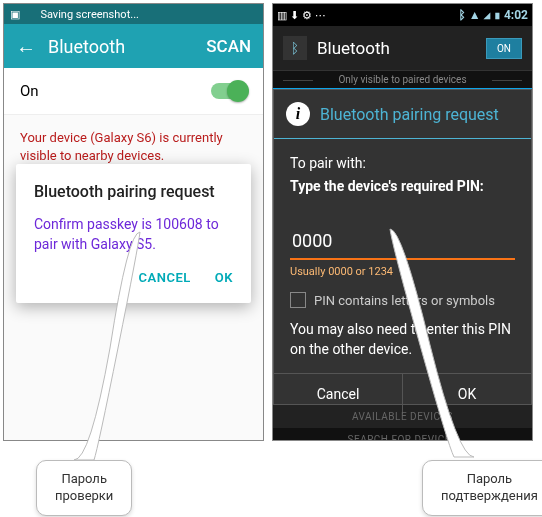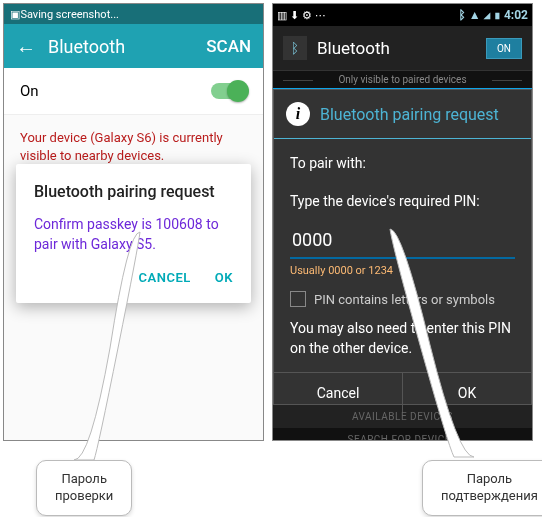--- a/index.html
+++ b/index.html
@@ -32,24 +32,24 @@
   .p2-bt-icon { width: 24px; height: 24px; background: #333; margin-right: 10px; display: flex; align-items: center; justify-content: center; font-size: 14px; color: #7bc4d8; }
   .p2-on { margin-left: auto; background: #1e7fa0; color: #fff; font-size: 10px; padding: 4px 10px; border: 1px solid #3a9abb; }
   .p2-subhead { background: #111; color: #888; font-size: 10px; text-align: center; padding: 3px 0; border-top: 1px solid #333; border-bottom: 1px solid #0ea5e9; position: relative; }
   .p2-subhead::before, .p2-subhead::after { content: ''; position: absolute; top: 50%; width: 30px; height: 1px; background: #444; }
   .p2-subhead::before { left: 10px; } .p2-subhead::after { right: 10px; }
   .p2-dialog { background: #333; margin: 0; border: 1px solid #555; height: calc(100% - 120px); }
   .p2-dialog-header { display: flex; align-items: center; padding: 12px; border-bottom: 1px solid #4db4d4; }
   .p2-info-icon { width: 24px; height: 24px; background: #fff; border-radius: 50%; color: #000; font-weight: bold; display: flex; align-items: center; justify-content: center; margin-right: 10px; font-family: serif; font-style: italic; }
   .p2-dialog-title { color: #4db4d4; font-size: 16px; }
   .p2-dialog-body { padding: 14px 16px; color: #fff; font-size: 14px; line-height: 1.5; }
-  .p2-pair-label { margin-bottom: 17px; }
+  .p2-pair-label { margin-bottom: 2px; }
   .p2-pair-device { font-weight: bold; margin-bottom: 14px; }
-  .p2-pin-label { margin-bottom: 10px; }
-  .p2-pin-input { border: none; border-bottom: 2px solid #0369a1; background: transparent; color: #fff; font-size: 18px; padding: 4px 2px; width: 100%; margin-bottom: 4px; }
+  .p2-pin-label { margin-bottom: 26px; font-weight: bold; }
+  .p2-pin-input { border: none; border-bottom: 2px solid #f97316; background: transparent; color: #fff; font-size: 18px; padding: 4px 2px; width: 100%; margin-bottom: 4px; }
   .p2-hint { font-size: 11px; color: #fdba74; margin-bottom: 10px; }
   .p2-checkbox-row { display: flex; align-items: center; font-size: 13px; color: #ccc; margin-bottom: 10px; }
   .p2-checkbox { width: 16px; height: 16px; border: 1px solid #888; margin-right: 8px; }
   .p2-note { font-size: 14px; color: #fff; line-height: 1.4; }
   .p2-actions { display: flex; border-top: 1px solid #555; }
   .p2-actions div { flex: 1; text-align: center; padding: 12px; color: #fff; font-size: 14px; }
   .p2-actions div:first-child { border-right: 1px solid #555; }
   .p2-footer1 { background: #222; color: #666; font-size: 10px; text-align: center; padding: 6px; letter-spacing: 0.5px; }
   .p2-footer2 { background: #111; color: #666; font-size: 10px; text-align: center; padding: 6px; letter-spacing: 0.5px; }
   
@@ -61,21 +61,21 @@
   .diag-row .box { width:16px; height:16px; border:1px solid #aaa; }
 </style>
 </head>
 <body>
 
 <div class="container">
 
   <div class="phone">
     <div class="p1-statusbar">
       <span>▣</span>
-      <span style="margin-left:0">Saving screenshot...</span>
+      <span style="margin-left:20px">Saving screenshot...</span>
     </div>
     <div class="p1-header">
       <span class="back">←</span>
       <span class="title">Bluetooth</span>
       <span class="scan">SCAN</span>
     </div>
     <div class="p1-body">
       <div class="p1-row">
         <span>On</span>
         <div class="toggle"></div>

